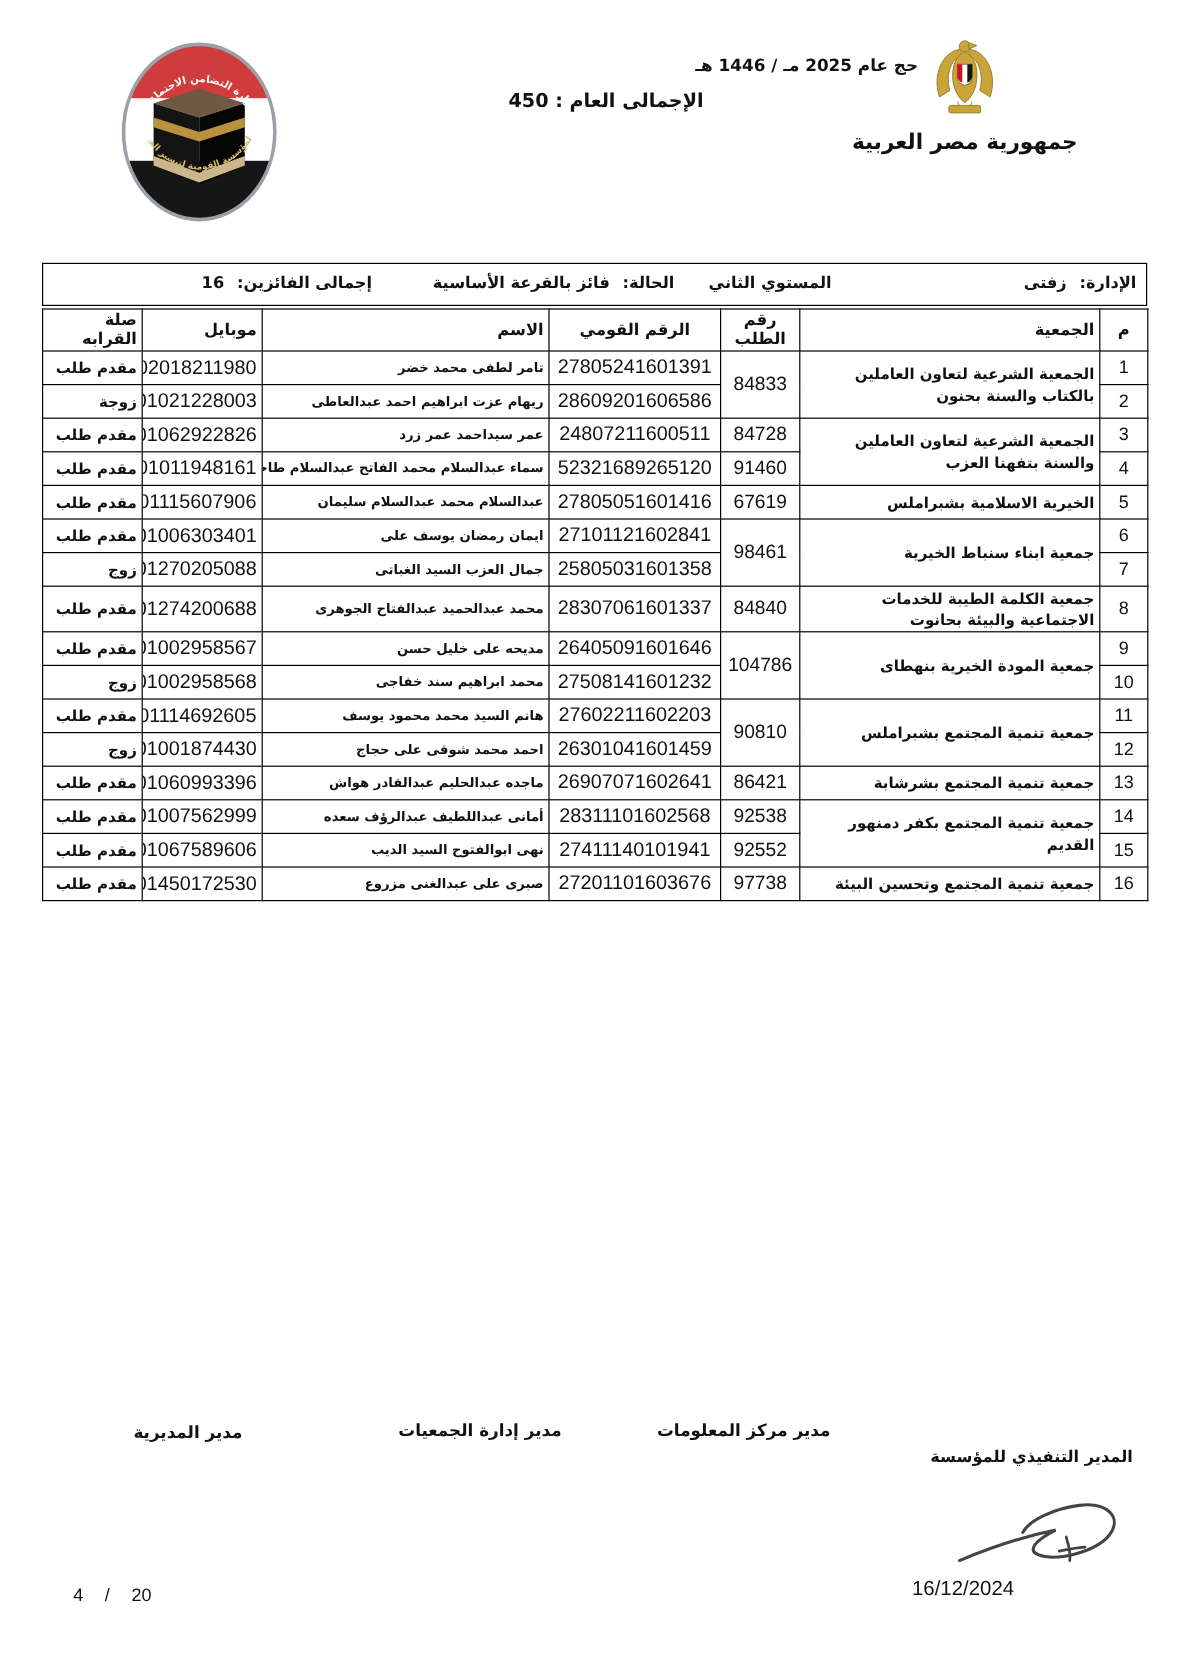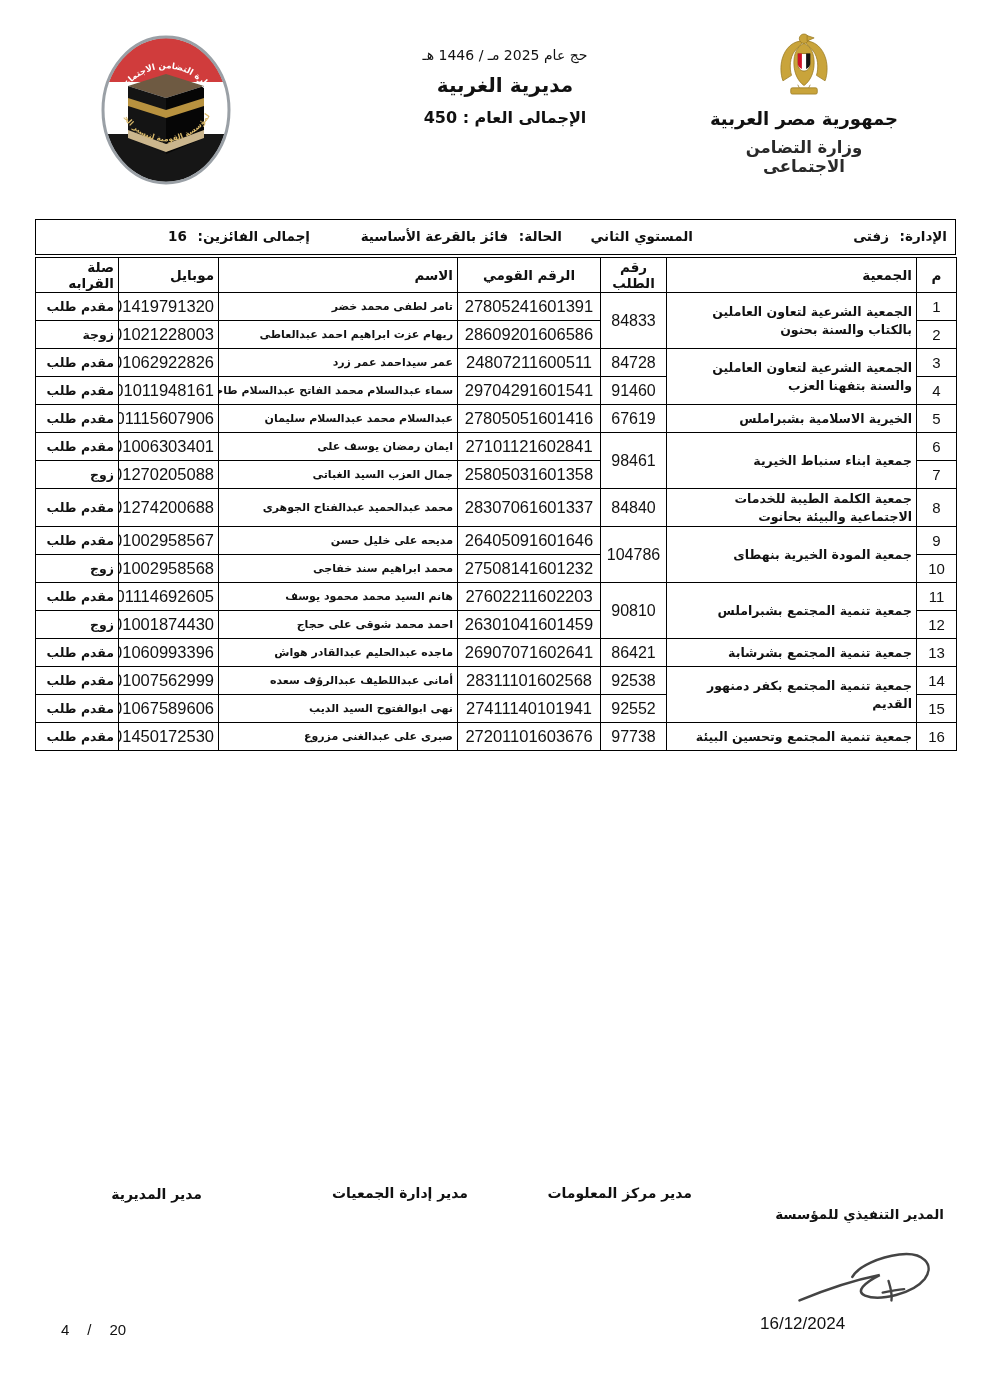--- a/index.html
+++ b/index.html
@@ -5,21 +5,21 @@
   html,body { margin:0; padding:0; background:#e8e8e8; }
   .page {
     position:relative; width:990px; height:1400px; margin:0 auto;
     background:#ffffff; overflow:hidden; color:#111;
     font-family:"DejaVu Sans", sans-serif;
   }
 
   
   .title-block { position:absolute; top:40px; left:245px; width:520px; text-align:center; direction:rtl; }
   .title-l1 { font-size:21px; font-weight:bold; }
-  .title-l2 { font-size:14px; font-weight:normal; margin-top:7px; }
+  .title-l2 { font-size:14px; font-weight:bold; margin-top:7px;text-align:right; }
   .title-l3 { font-size:20px; font-weight:bold; margin-top:10px; }
   .title-l4 { font-size:16px; font-weight:bold; margin-top:11px; }
 
   .emblem-block { position:absolute; top:30px; left:706px; width:196px; text-align:center; direction:rtl; }
   .republic-name { font-size:18px; font-weight:bold; margin-top:2px; letter-spacing:0.5px; }
   .ministry-name { font-size:16.5px; font-weight:bold; margin-top:9px; color:#2a2a2a; }
 
   .left-logo { position:absolute; top:34px; left:100px; width:132px; height:152px; }
 
   
@@ -95,21 +95,20 @@
     <text font-size="8.5" fill="#ffffff" font-weight="bold" font-family="DejaVu Sans, sans-serif">
       <textPath href="#arcTop" startOffset="50%" text-anchor="middle">وزارة التضامن الاجتماعي</textPath>
     </text>
     <text font-size="7.5" fill="#d8b86a" font-weight="bold" font-family="DejaVu Sans, sans-serif">
       <textPath href="#arcBot" startOffset="50%" text-anchor="middle">المؤسسة القومية لتيسير الحج</textPath>
     </text>
   </svg>
 
   <div class="title-block">
     <div class="title-l2">حج عام 2025 مـ / 1446 هـ</div>
-    <div class="title-l3">مديرية الغربية</div>
     <div class="title-l4">الإجمالى العام : 450</div>
   </div>
 
   <div class="emblem-block">
     <svg viewBox="0 0 100 92" width="78" height="72" xmlns="http://www.w3.org/2000/svg">
       <g fill="#c9a43b" stroke="#9a7b24" stroke-width="1">
         <path d="M50 14 C36 13 26 23 22 37 C19.5 46 20 57 23 65 L34 58 C31 48 32 35 38 27 Z"></path>
         <path d="M50 14 C64 13 74 23 78 37 C80.5 46 80 57 77 65 L66 58 C69 48 68 35 62 27 Z"></path>
         <circle cx="50" cy="11" r="6"></circle>
         <path d="M54 7 L63 10 L54 14 Z"></path>
@@ -117,21 +116,20 @@
         <rect x="33" y="74" width="34" height="8" rx="2"></rect>
         <path d="M42 70 L44 74 M58 70 L56 74" fill="none"></path>
       </g>
       <g>
         <path d="M42 30 h16 v13 c0 6 -4 9.5 -8 9.5 c-4 0 -8 -3.5 -8 -9.5 Z" fill="#ffffff" stroke="#9a7b24" stroke-width="1.2"></path>
         <path d="M42 30 h5.3 v19.8 c-3 -1.4 -5.3 -4.2 -5.3 -6.8 Z" fill="#ce1126"></path>
         <path d="M52.7 30 H58 v13 c0 2.6 -2.3 5.4 -5.3 6.8 Z" fill="#141414"></path>
       </g>
     </svg>
     <div class="republic-name">جمهورية مصر العربية</div>
-    <div class="ministry-name">وزارة التضامن الاجتماعى</div>
   </div>
 
   <div class="info-bar">
     <div class="ib-item ib-admin">
       <span class="ib-label">الإدارة:</span>
       <span>زفتى</span>
     </div>
     <div class="ib-item ib-level">
       <span>المستوي الثاني</span>
     </div>
@@ -166,21 +164,21 @@
         <th class="h-rel">صلة القرابه</th>
       </tr>
     </thead>
     <tbody>
         <tr>
           <td class="cell-no">1</td>
           <td class="cell-assoc" rowspan="2">الجمعية الشرعية لتعاون العاملين بالكتاب والسنة بحنون</td>
           <td class="cell-req" rowspan="2">84833</td>
           <td class="cell-nid">27805241601391</td>
           <td class="cell-name">تامر لطفى محمد خضر</td>
-          <td class="cell-mobile">01419791320</td>
+          <td class="cell-mobile">02018211980</td>
           <td class="cell-rel">مقدم طلب</td>
         </tr>
         <tr>
           <td class="cell-no">2</td>
           <td class="cell-nid">28609201606586</td>
           <td class="cell-name">ريهام عزت ابراهيم احمد عبدالعاطى</td>
           <td class="cell-mobile">01021228003</td>
           <td class="cell-rel">زوجة</td>
         </tr>
         <tr>
@@ -188,21 +186,21 @@
           <td class="cell-assoc" rowspan="2">الجمعية الشرعية لتعاون العاملين والسنة بتفهنا العزب</td>
           <td class="cell-req">84728</td>
           <td class="cell-nid">24807211600511</td>
           <td class="cell-name">عمر سيداحمد عمر زرد</td>
           <td class="cell-mobile">01062922826</td>
           <td class="cell-rel">مقدم طلب</td>
         </tr>
         <tr>
           <td class="cell-no">4</td>
           <td class="cell-req">91460</td>
-          <td class="cell-nid">29704291601541</td>
+          <td class="cell-nid">52321689265120</td>
           <td class="cell-name">سماء عبدالسلام محمد الفاتح عبدالسلام طاحون</td>
           <td class="cell-mobile">01011948161</td>
           <td class="cell-rel">مقدم طلب</td>
         </tr>
         <tr>
           <td class="cell-no">5</td>
           <td class="cell-assoc">الخيرية الاسلامية بشبراملس</td>
           <td class="cell-req">67619</td>
           <td class="cell-nid">27805051601416</td>
           <td class="cell-name">عبدالسلام محمد عبدالسلام سليمان</td>

